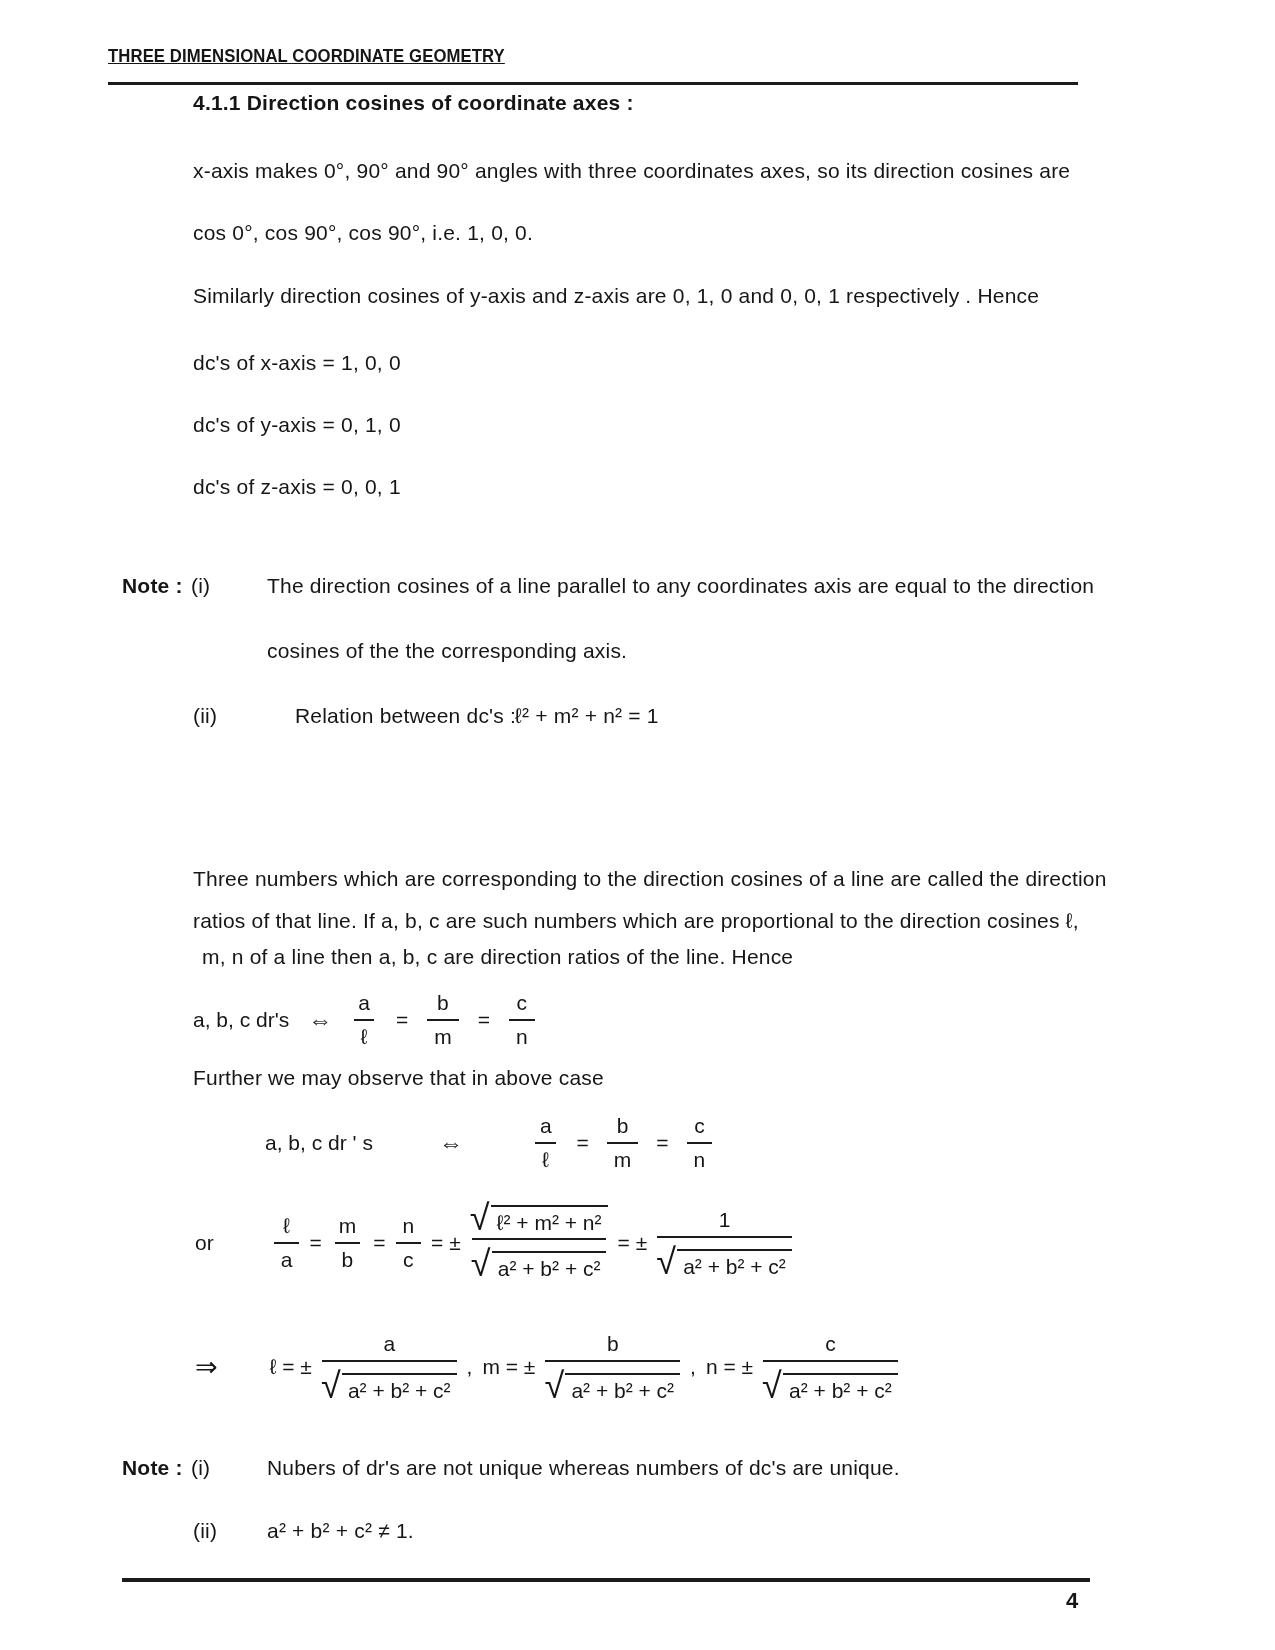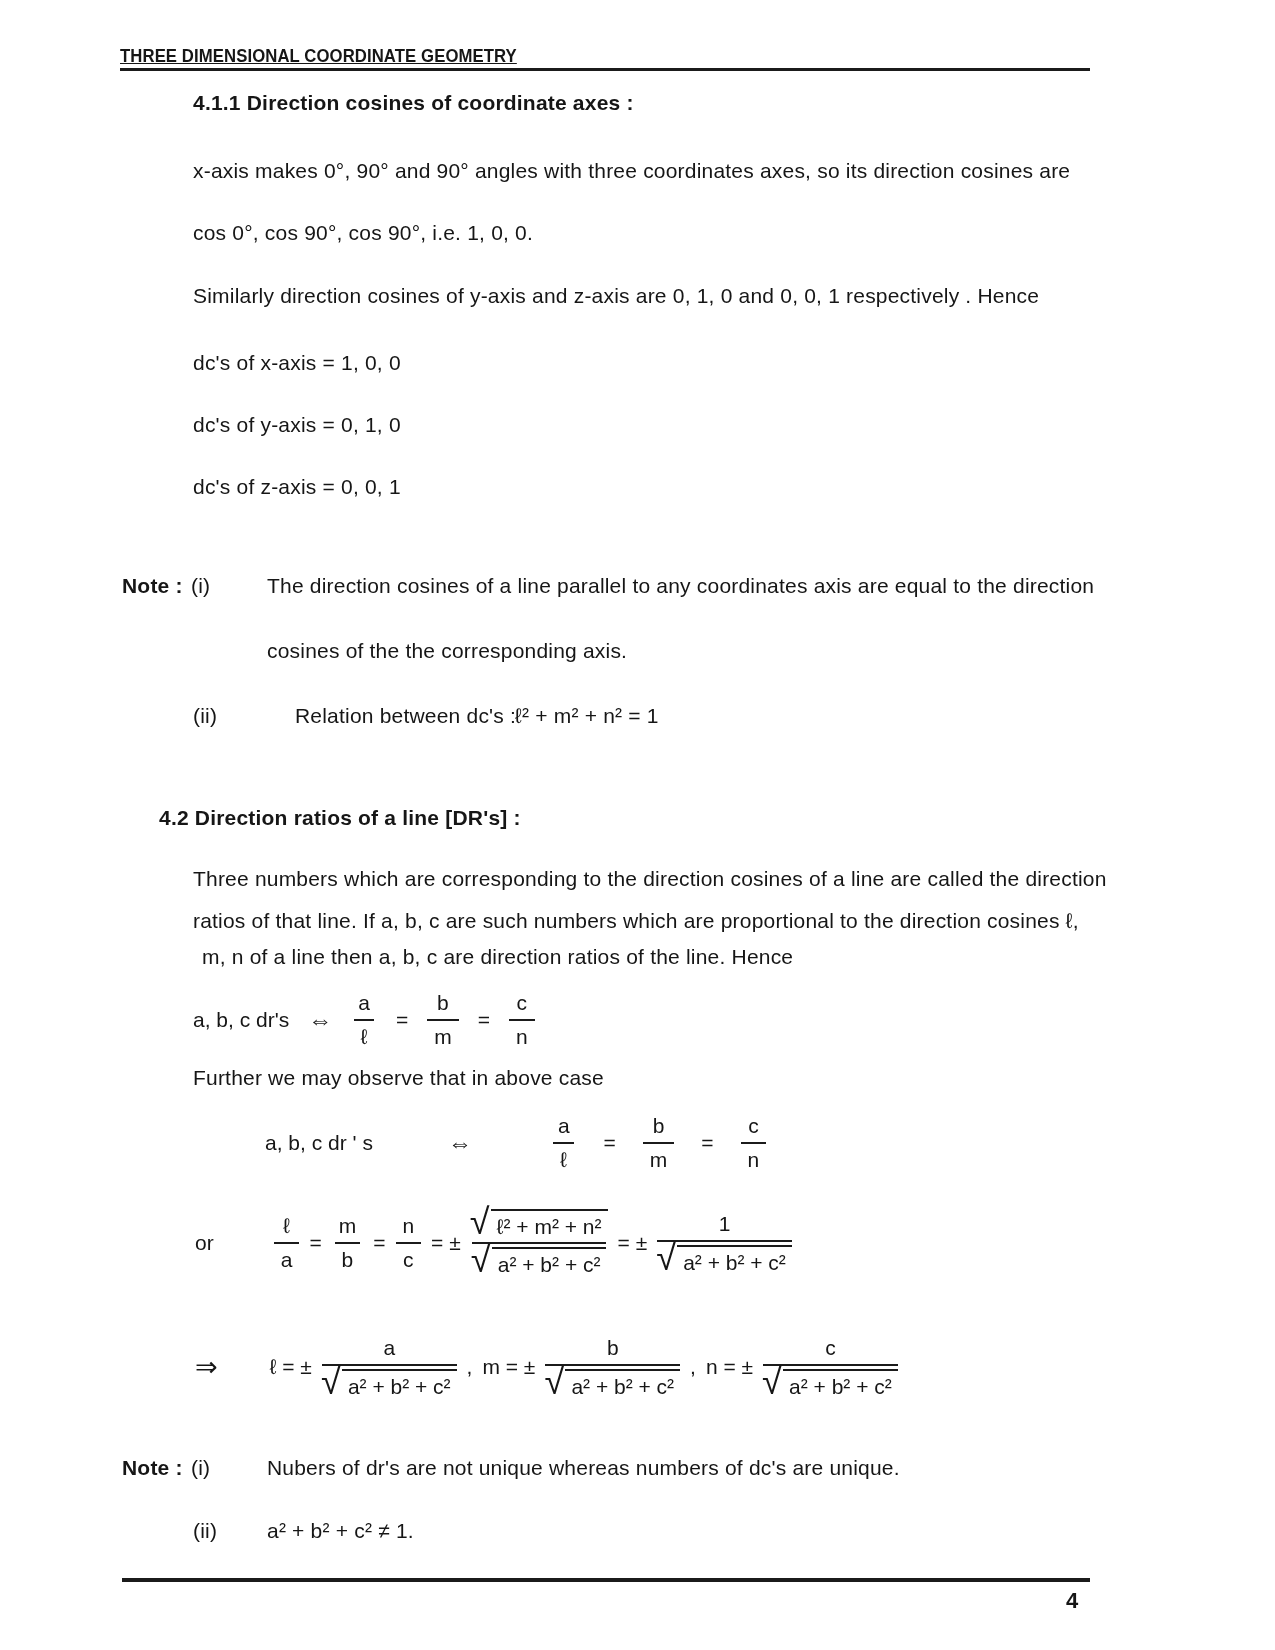--- a/index.html
+++ b/index.html
@@ -12,39 +12,39 @@
     font-family:"Liberation Sans","DejaVu Sans",sans-serif;
     font-size:21px;
     line-height:26px;
     overflow:hidden;
   }
   .line { position:absolute; white-space:nowrap; letter-spacing:0.2px; }
   .bold { font-weight:bold; }
 
   
   .doc-header {
-    position:absolute; left:120px; top:42px; width:970px;
-    border-bottom:3px solid #1b1b1b; padding-bottom:0;
+    position:absolute; left:108px; top:42px; width:970px;
+    border-bottom:3px solid #1b1b1b; padding-bottom:14px;
   }
   .doc-header .t {
     display:inline-block; font-weight:bold; font-size:19px; line-height:21px;
     letter-spacing:0.1px; transform:scaleX(0.88); transform-origin:0 100%;
     text-decoration:underline; white-space:nowrap;
   }
 
   
   .row { position:absolute; display:flex; align-items:center; white-space:nowrap; }
   .gap7  { gap:19px; }
   .gap10 { gap:10px; }
-  .gap18 { gap:27px; }
+  .gap18 { gap:18px; }
 
   .frac { display:inline-flex; flex-direction:column; align-items:center; text-align:center; }
   .frac .num { padding:0 7px 3px; }
   .frac .den { border-top:2px solid #1b1b1b; padding:3px 7px 0; }
-  .frac .den.den-sqrt { padding:3px 0 0; }
+  .frac .den.den-sqrt { padding:11px 0 0; }
   .frac .num.num-sqrt { padding:0 0 2px; }
 
   .sqrt { position:relative; display:inline-block; padding:5px 6px 0 26px; white-space:nowrap; }
   .sqrt::before {
     content:"\221A";
     position:absolute; left:-1px; top:-5px;
     font-size:36px; line-height:1; font-weight:400;
   }
   .sqrt::after {
     content:""; position:absolute; left:20px; right:0; top:0;
@@ -81,21 +81,20 @@
   <div class="line" style="left:193px; top:474px;">dc's of z-axis = 0, 0, 1</div>
 
   <div class="line bold" style="left:122px; top:573px;">Note :</div>
   <div class="line" style="left:191px; top:573px;">(i)</div>
   <div class="line" style="left:267px; top:573px;">The direction cosines of a line parallel to any coordinates axis are equal to the direction</div>
   <div class="line" style="left:267px; top:638px;">cosines of the the corresponding axis.</div>
   <div class="line" style="left:193px; top:703px;">(ii)</div>
   <div class="line" style="left:267px; top:703px;margin-left:28px;">Relation between dc's :</div>
   <div class="line" style="left:515px; top:703px;">ℓ² + m² + n² = 1</div>
 
-  <div class="line bold" style="left:159px; top:805px;">4.2 Direction ratios of a line [DR's] :</div>
   <div class="line" style="left:193px; top:866px;">Three numbers which are corresponding to the direction cosines of a line are called the direction</div>
   <div class="line" style="left:193px; top:908px;">ratios of that line. If a, b, c are such numbers which are proportional to the direction cosines ℓ,</div>
   <div class="line" style="left:202px; top:944px;">m, n of a line then a, b, c are direction ratios of the line. Hence</div>
 
   <div class="row gap7" style="left:193px; top:987px; height:66px;">
     <span>a, b, c dr's</span>
     <span class="iff">⇔</span>
     <span class="frac">
       <span class="num">a</span>
       <span class="den">ℓ</span>

